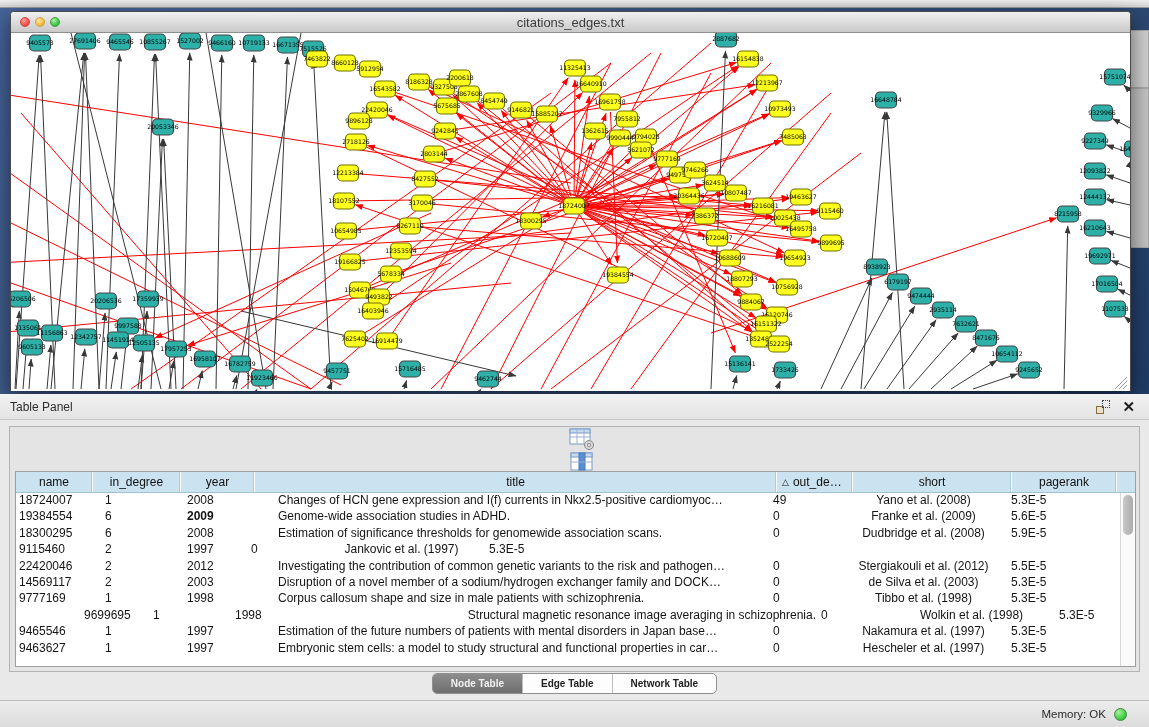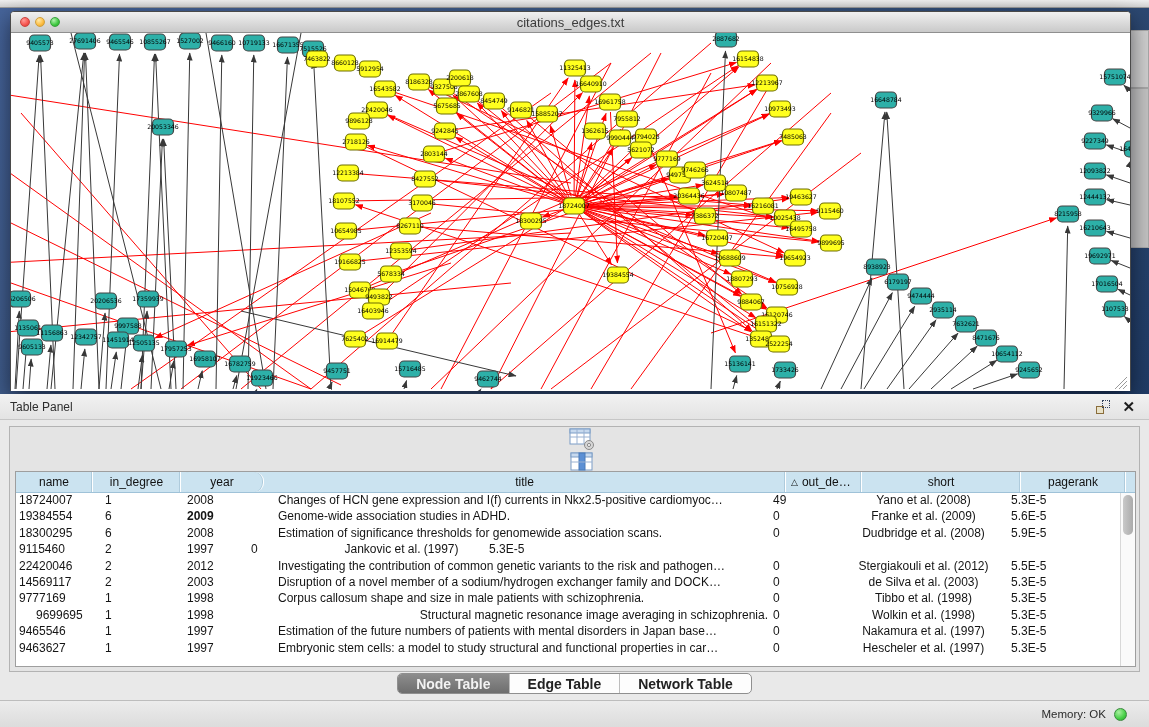--- a/index.html
+++ b/index.html
@@ -56,21 +56,21 @@
         border-right:1px solid #ffffff; box-shadow:inset -1px 0 0 #aecbdc; height:100%; overflow:hidden; white-space:nowrap;}
   .th.sorted { justify-content:flex-start; padding-left:5px; }
   .th .tri { font-size:9px; margin-right:4px; }
   .trow { display:flex; height:16.4px; font-size:12px; color:#141414; white-space:nowrap; }
   .td { overflow:hidden; white-space:nowrap; flex:none; }
   .vscroll { position:absolute; right:0; top:21px; width:15px; height:174px; background:#fafafa; border-left:1px solid #d8d8d8;}
   .vthumb { position:absolute; left:2px; top:2px; width:10px; height:40px; background:linear-gradient(90deg,#c9c9c9,#ababab); border-radius:6px;}
 
   .tabs { position:absolute; left:0; top:279px; width:1149px; height:24px; display:flex; justify-content:center; }
   .seg-group { display:flex; height:21px; border:1px solid #8f8f8f; border-radius:5px; overflow:hidden; background:#fdfdfd; }
-  .seg { display:flex; align-items:center; justify-content:center; font-size:14px; font-weight:bold;
+  .seg { display:flex; align-items:center; justify-content:center; font-size:10px; font-weight:bold;
          padding:0 18px; color:#222; border-right:1px solid #bdbdbd; }
   .seg:last-child { border-right:none; }
   .seg.active { background:linear-gradient(#8d8d8d,#6e6e6e); color:#f3f3f3; }
 
   
   .status-bar { position:absolute; left:0; top:700px; width:1149px; height:27px;
                 background:linear-gradient(#ececec,#dcdcdc); border-top:1px solid #bdbdbd;
                 display:flex; align-items:center; justify-content:flex-end; }
   .mem-label { font-size:11.5px; color:#2b2b2b; margin-right:8px; }
   .mem-dot { width:13px; height:13px; border-radius:50%; margin-right:22px;
@@ -822,21 +822,21 @@
       <div class="combo">
         <span>citations_edges.txt</span>
         <span class="steppers">▲<br>▼</span>
       </div>
     </div>
 
     <div class="table-wrap">
       <div class="thead" id="thead">
           <div class="th" style="width: 77px;">name</div>
           <div class="th" style="width: 88px;">in_degree</div>
-          <div class="th" style="width: 83px; border-radius: 9px;">year</div>
+          <div class="th" style="width: 74px;">year</div>
           <div class="th" style="width: 522px;">title</div>
           <div class="th sorted" style="width: 76px;"><span class="tri">△</span>out_de…</div>
           <div class="th" style="width: 159px;">short</div>
           <div class="th" style="width: 105px;">pagerank</div>
         </div>
       <div id="tbody">
           <div class="trow">
             <div class="td" style="width: 77px; padding-left: 3px; text-align: left;">18724007</div>
             <div class="td" style="width: 88px; padding-left: 12px; text-align: left;">1</div>
             <div class="td" style="width: 65px; padding-left: 6px; text-align: left;">2008</div>
@@ -892,21 +892,21 @@
           <div class="trow">
             <div class="td" style="width: 77px; padding-left: 3px; text-align: left;">9777169</div>
             <div class="td" style="width: 88px; padding-left: 12px; text-align: left;">1</div>
             <div class="td" style="width: 65px; padding-left: 6px; text-align: left;">1998</div>
             <div class="td" style="width: 522px; padding-left: 32px; text-align: left;">Corpus callosum shape and size in male patients with schizophrenia.</div>
             <div class="td" style="width: 76px; padding-left: 5px; text-align: left;">0</div>
             <div class="td" style="width: 159px; padding-left: 0px; text-align: center;">Tibbo et al. (1998)</div>
             <div class="td" style="width: 105px; padding-left: 8px; text-align: left;">5.3E-5</div>
           </div>
           <div class="trow">
-            <div class="td" style="width: 77px; padding-left: 20px; text-align: left;">9699695</div>
+            <div class="td" style="width: 77px; padding-left: 20px; text-align: left; margin-left: 48px;">9699695</div>
             <div class="td" style="width: 88px; padding-left: 12px; text-align: left;">1</div>
             <div class="td" style="width: 65px; padding-left: 6px; text-align: left;">1998</div>
             <div class="td" style="width: 522px; padding-left: 32px; text-align: right;">Structural magnetic resonance image averaging in schizophrenia.</div>
             <div class="td" style="width: 76px; padding-left: 5px; text-align: left;">0</div>
             <div class="td" style="width: 159px; padding-left: 0px; text-align: center;">Wolkin et al. (1998)</div>
             <div class="td" style="width: 105px; padding-left: 8px; text-align: left;">5.3E-5</div>
           </div>
           <div class="trow">
             <div class="td" style="width: 77px; padding-left: 3px; text-align: left;">9465546</div>
             <div class="td" style="width: 88px; padding-left: 12px; text-align: left;">1</div>

